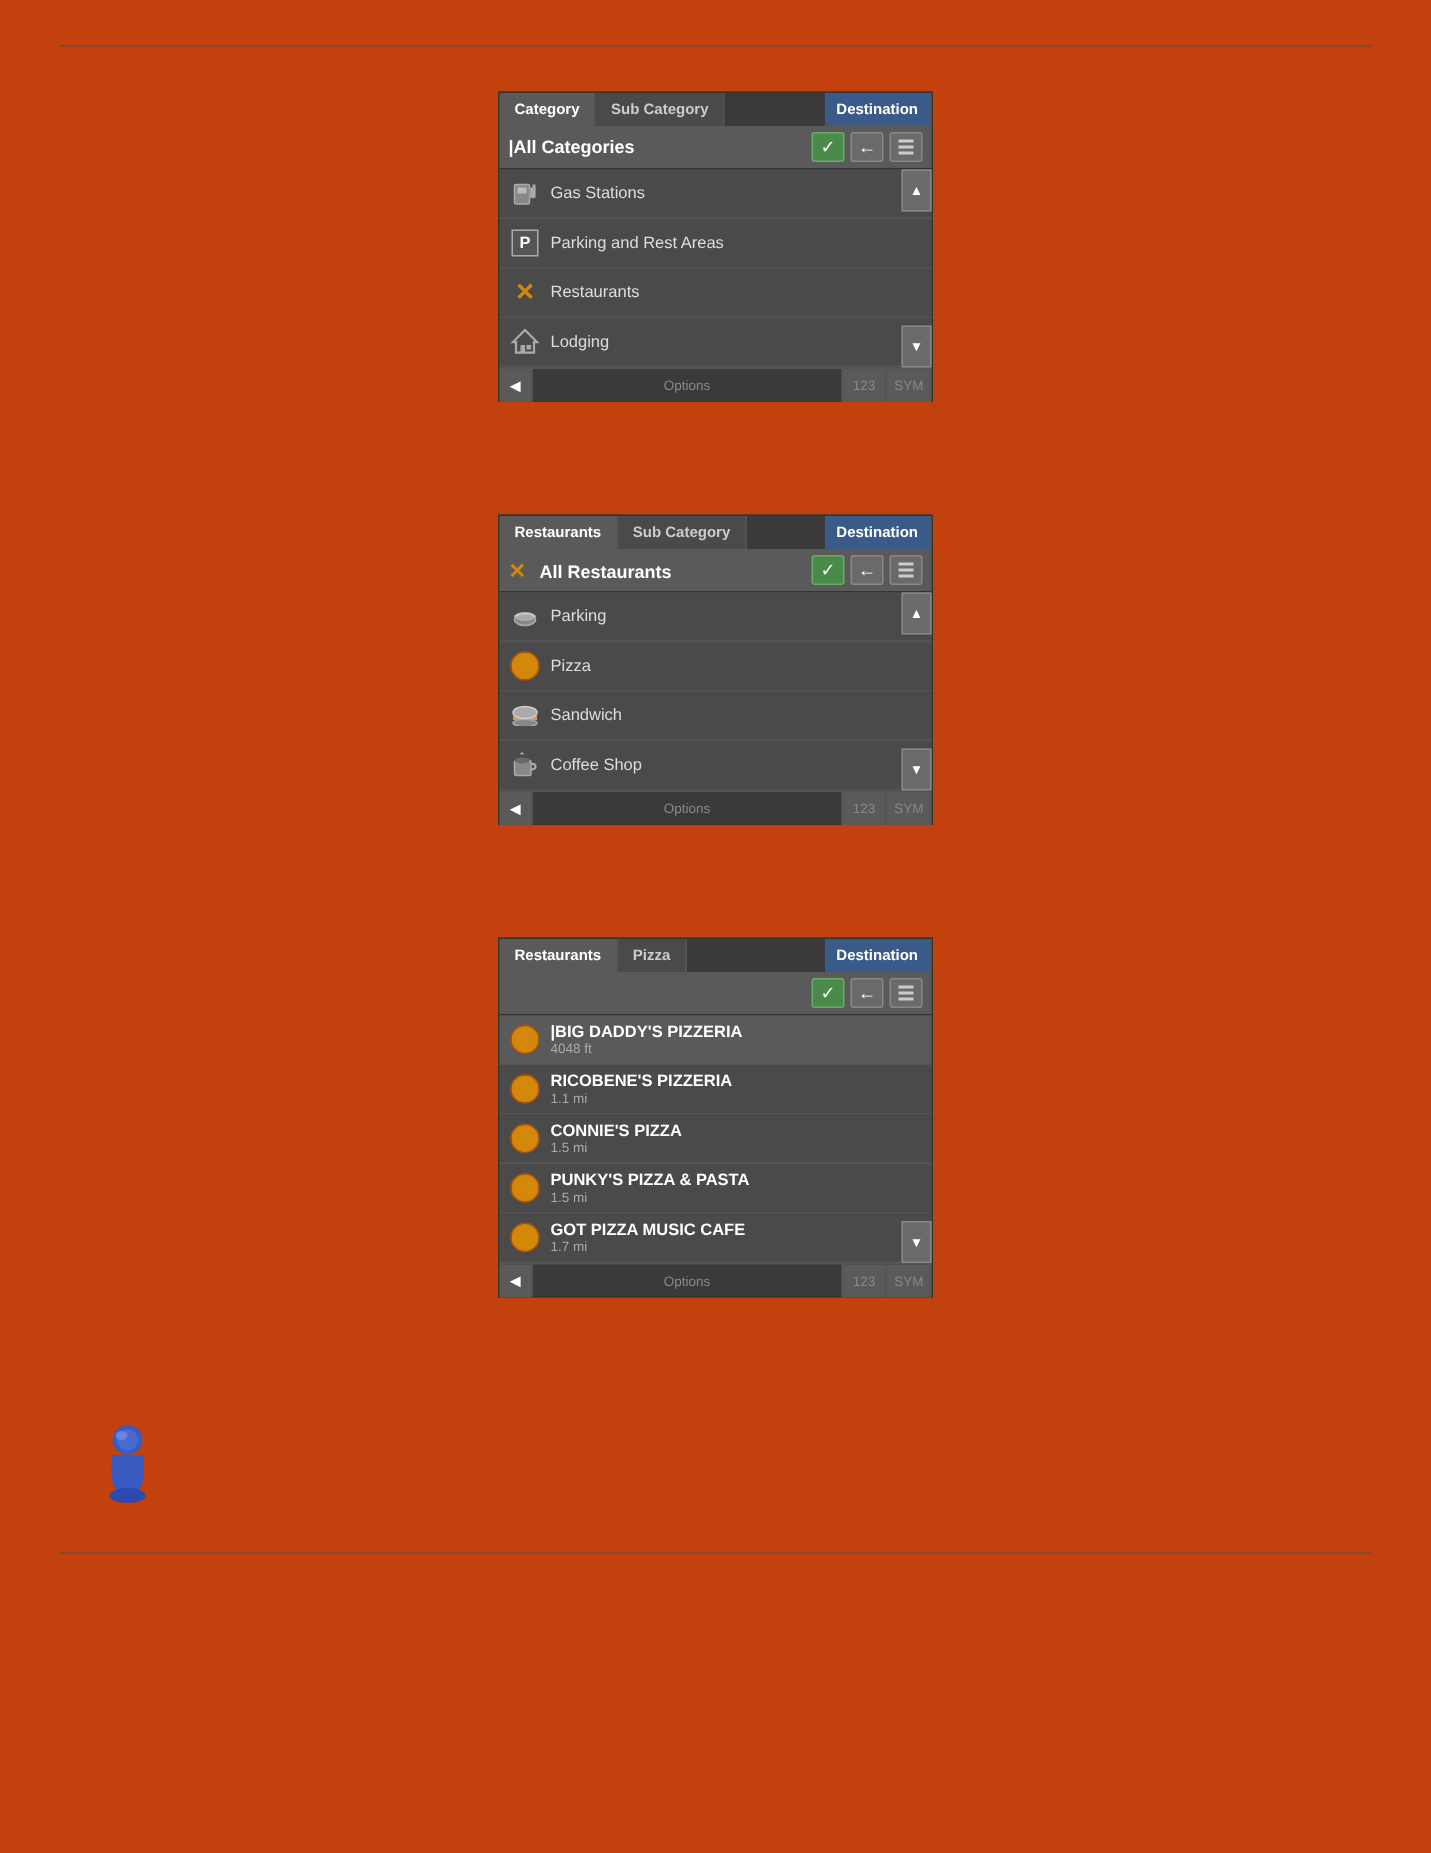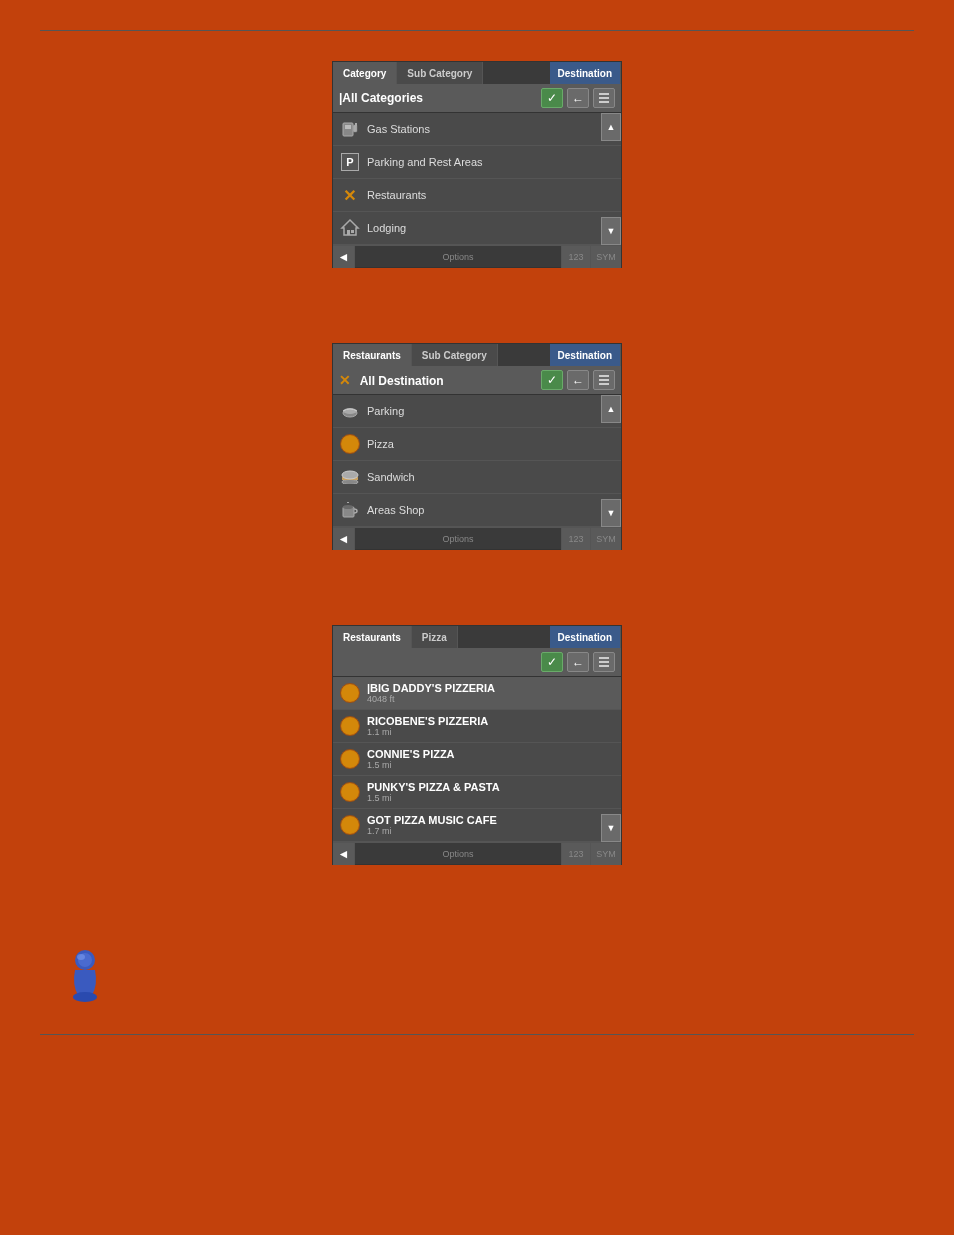--- a/index.html
+++ b/index.html
@@ -339,21 +339,21 @@
             <span>Sub Category</span>
           </div>
           <div class="tab destination">
             <span>Destination</span>
           </div>
         </div>
 
         <div class="search-row">
           <div class="search-text">
             <span style="color:#d4880a;font-size:14px;font-weight:bold;margin-right:6px;">✕</span>
-            <span style="color:#fff;font-size:12px;font-weight:bold;">All Destination</span>
+            <span style="color:#fff;font-size:12px;font-weight:bold;">All Restaurants</span>
           </div>
           <div class="icon-btn green">✓</div>
           <div class="icon-btn">←</div>
           <div class="icon-btn">
             <svg width="14" height="12" viewBox="0 0 14 12">
                 <rect x="2" y="1" width="10" height="2" fill="#ccc"></rect>
                 <rect x="2" y="5" width="10" height="2" fill="#ccc"></rect>
                 <rect x="2" y="9" width="10" height="2" fill="#ccc"></rect>
               </svg>
           </div>
@@ -392,21 +392,21 @@
 
           <div class="list-item" style="padding-right:26px;">
             <div class="item-icon">
               <svg width="18" height="20" viewBox="0 0 18 20">
                 <rect x="2" y="7" width="11" height="10" rx="1" fill="#888" stroke="#aaa" stroke-width="1"></rect>
                 <path d="M13 9 Q16 9 16 11 Q16 13 13 13" fill="none" stroke="#aaa" stroke-width="1.5"></path>
                 <ellipse cx="7" cy="7" rx="5" ry="2" fill="#6a6a6a"></ellipse>
                 <path d="M6 3 Q7 1 8 3" fill="none" stroke="#aaa" stroke-width="1"></path>
               </svg>
             </div>
-            <span class="item-text">Areas Shop</span>
+            <span class="item-text">Coffee Shop</span>
           </div>
 
           <div style="position:absolute;right:0;top:0;width:20px;height:28px;background:#6a6a6a;border:1px solid #888;display:flex;align-items:center;justify-content:center;font-size:9px;color:#fff;cursor:pointer;">▲</div>
 
           <div style="position:absolute;right:0;bottom:0;width:20px;height:28px;background:#6a6a6a;border:1px solid #888;display:flex;align-items:center;justify-content:center;font-size:9px;color:#fff;cursor:pointer;">▼</div>
         </div>
 
         <div class="bottom-bar">
           <div class="back-btn">◄</div>
           <div class="options-btn">Options</div>

